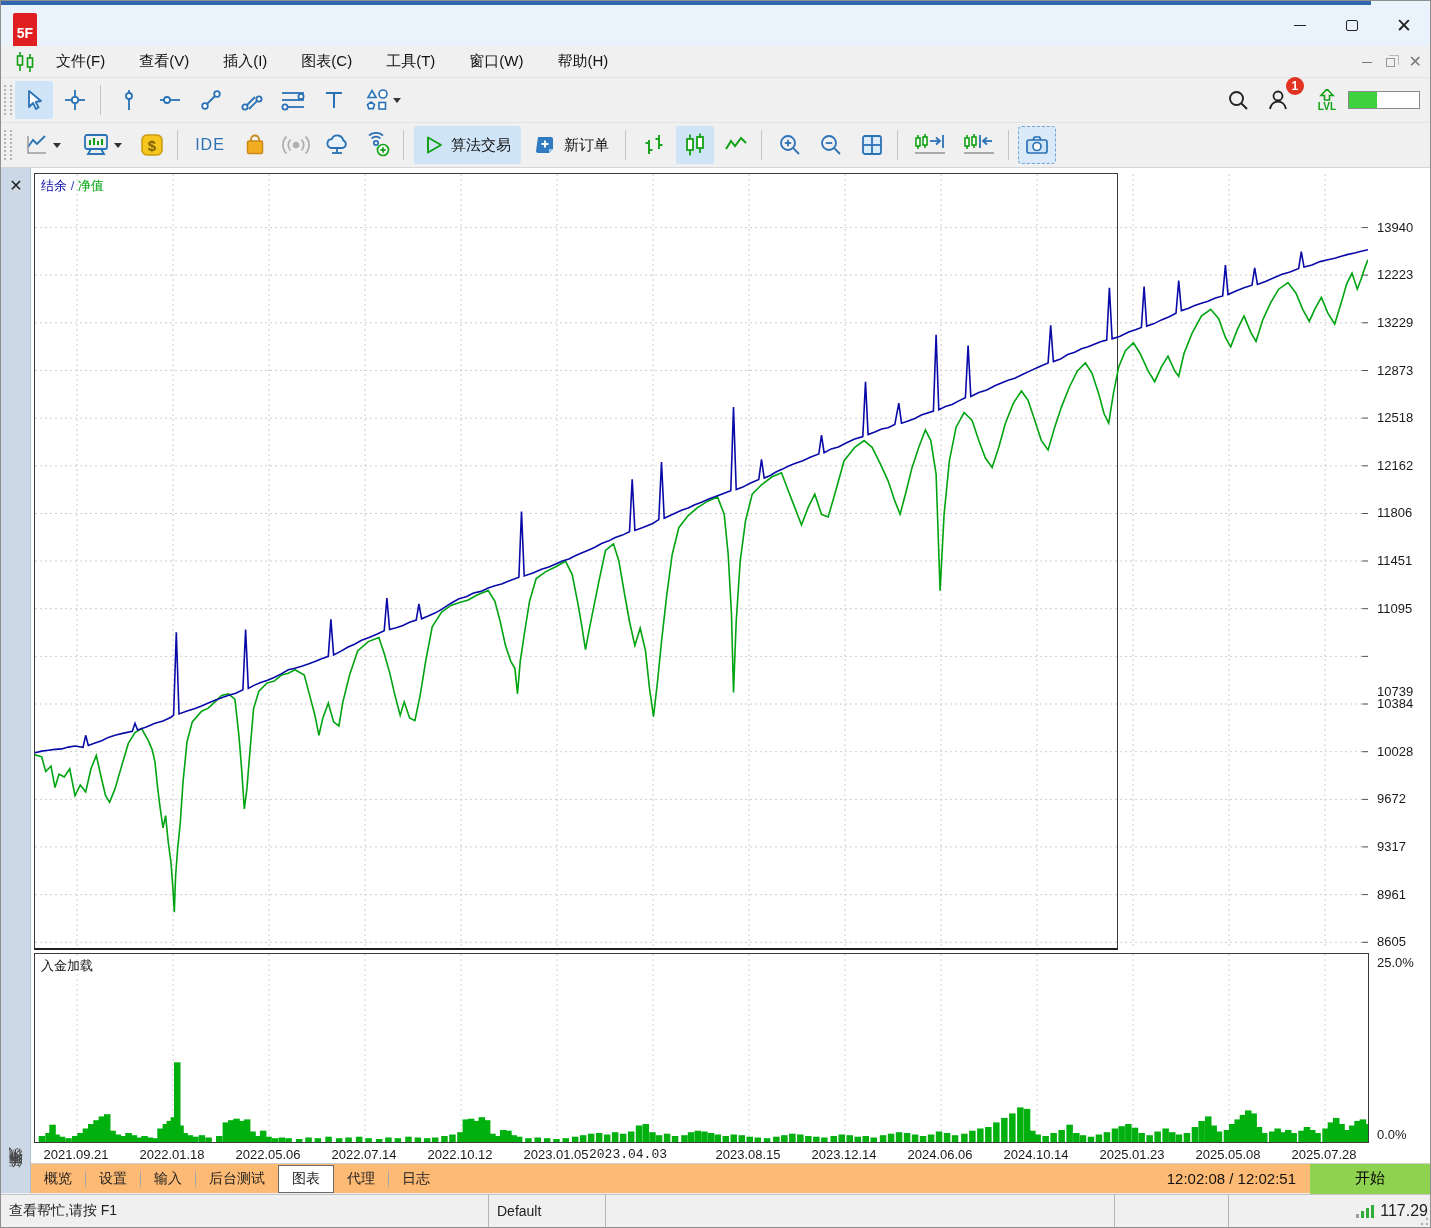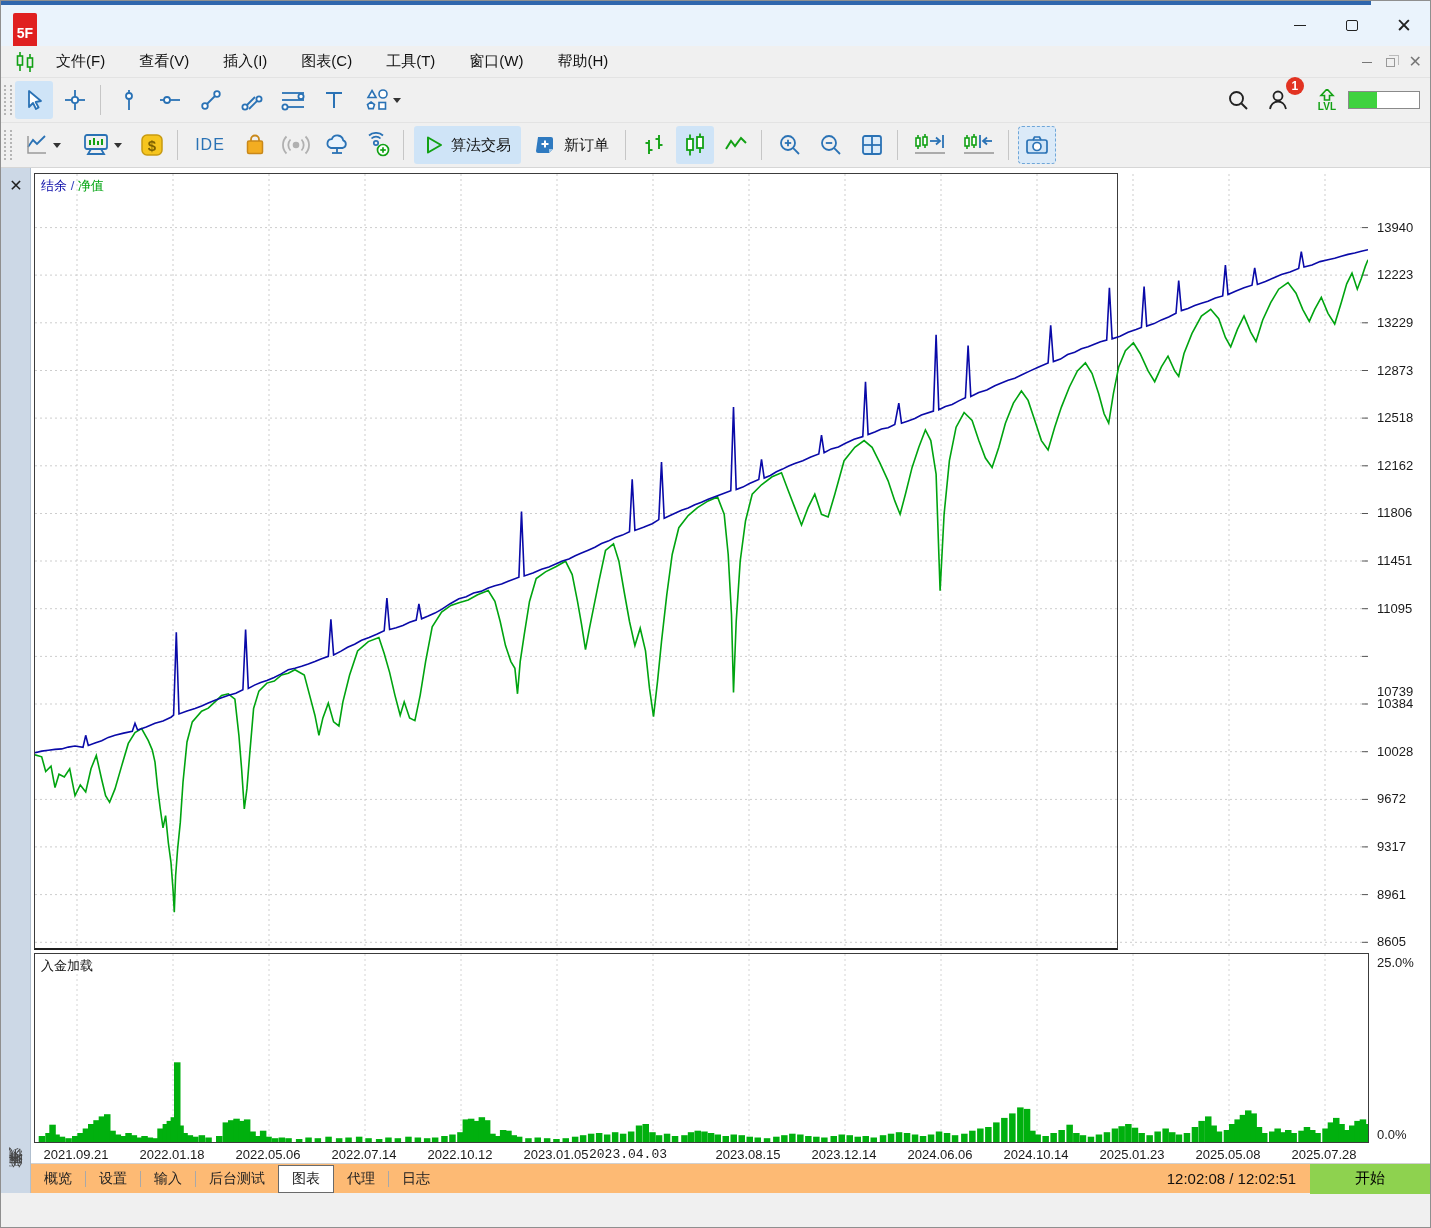--- a/index.html
+++ b/index.html
@@ -770,14 +770,30 @@
       <span class="tab">后台测试</span>
       <span class="tab sel">图表</span>
       <span class="tab">代理</span>
       <span class="tdiv"></span>
       <span class="tab">日志</span>
       <span class="time-text">12:02:08 / 12:02:51</span>
       <div class="start-button">开始</div>
     </div>
   </div>
 
+  <div class="statusbar">
+    <div class="sb sb1">查看帮忙,请按 F1</div>
+    <div class="sb sb2">Default</div>
+    <div class="sb sb3"></div>
+    <div class="sb sb4"></div>
+    <div class="sb sb5">
+      <span class="signal-bars">
+        <i style="height:4px;background:#9a9a9a"></i>
+          <i style="height:7px;background:#2fae3a"></i>
+          <i style="height:10px;background:#2fae3a"></i>
+          <i style="height:13px;background:#2fae3a"></i>
+      </span>
+      <span style="font-size:16px">117.29</span>
+    </div>
+    <div class="grip-corner"></div>
+  </div>
 
 </div>
 
 </body></html>

